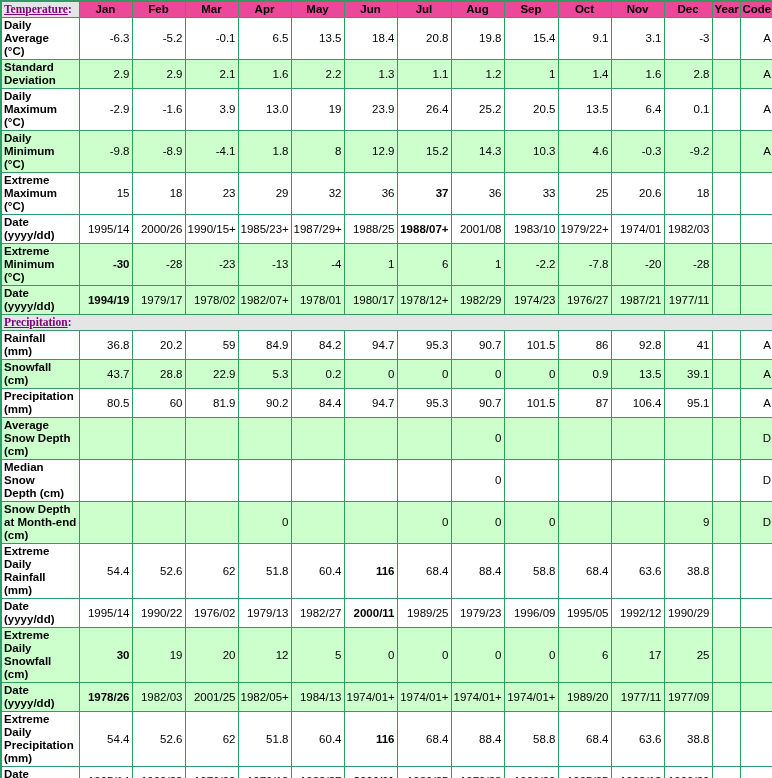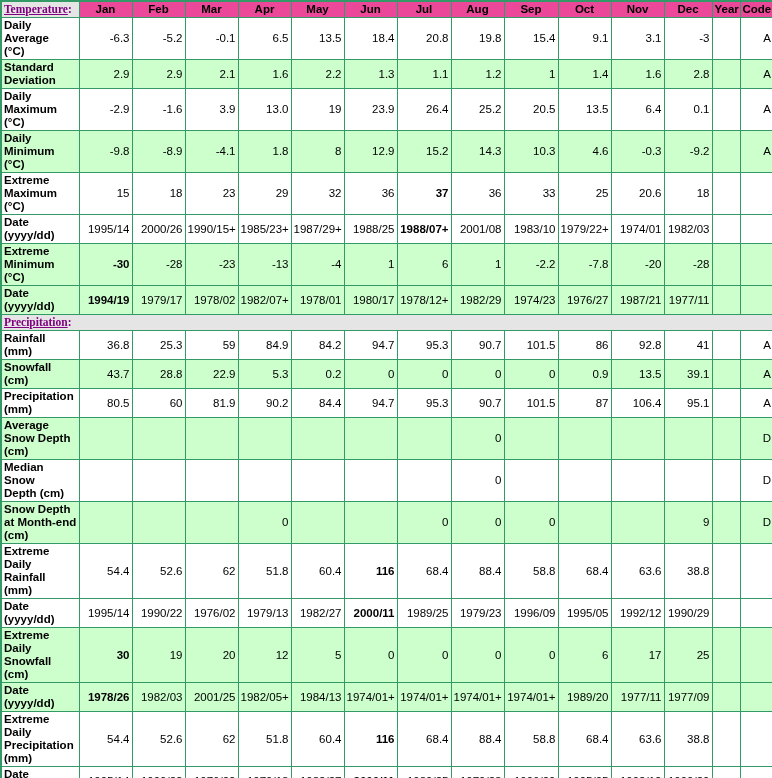--- a/index.html
+++ b/index.html
@@ -200,21 +200,21 @@
         <td class="val">1977/11</td>
         <td class="val"></td>
         <td class="val"></td>
       </tr>
       <tr>
         <td class="sec-cell" colspan="15"><span class="sec">Precipitation</span><span class="sec-colon">:</span></td>
       </tr>
       <tr>
         <td class="lbl">Rainfall (mm)</td>
         <td class="val">36.8</td>
-        <td class="val">25.3</td>
+        <td class="val">20.2</td>
         <td class="val">59</td>
         <td class="val">84.9</td>
         <td class="val">84.2</td>
         <td class="val">94.7</td>
         <td class="val">95.3</td>
         <td class="val">90.7</td>
         <td class="val">101.5</td>
         <td class="val">86</td>
         <td class="val">92.8</td>
         <td class="val">41</td>

